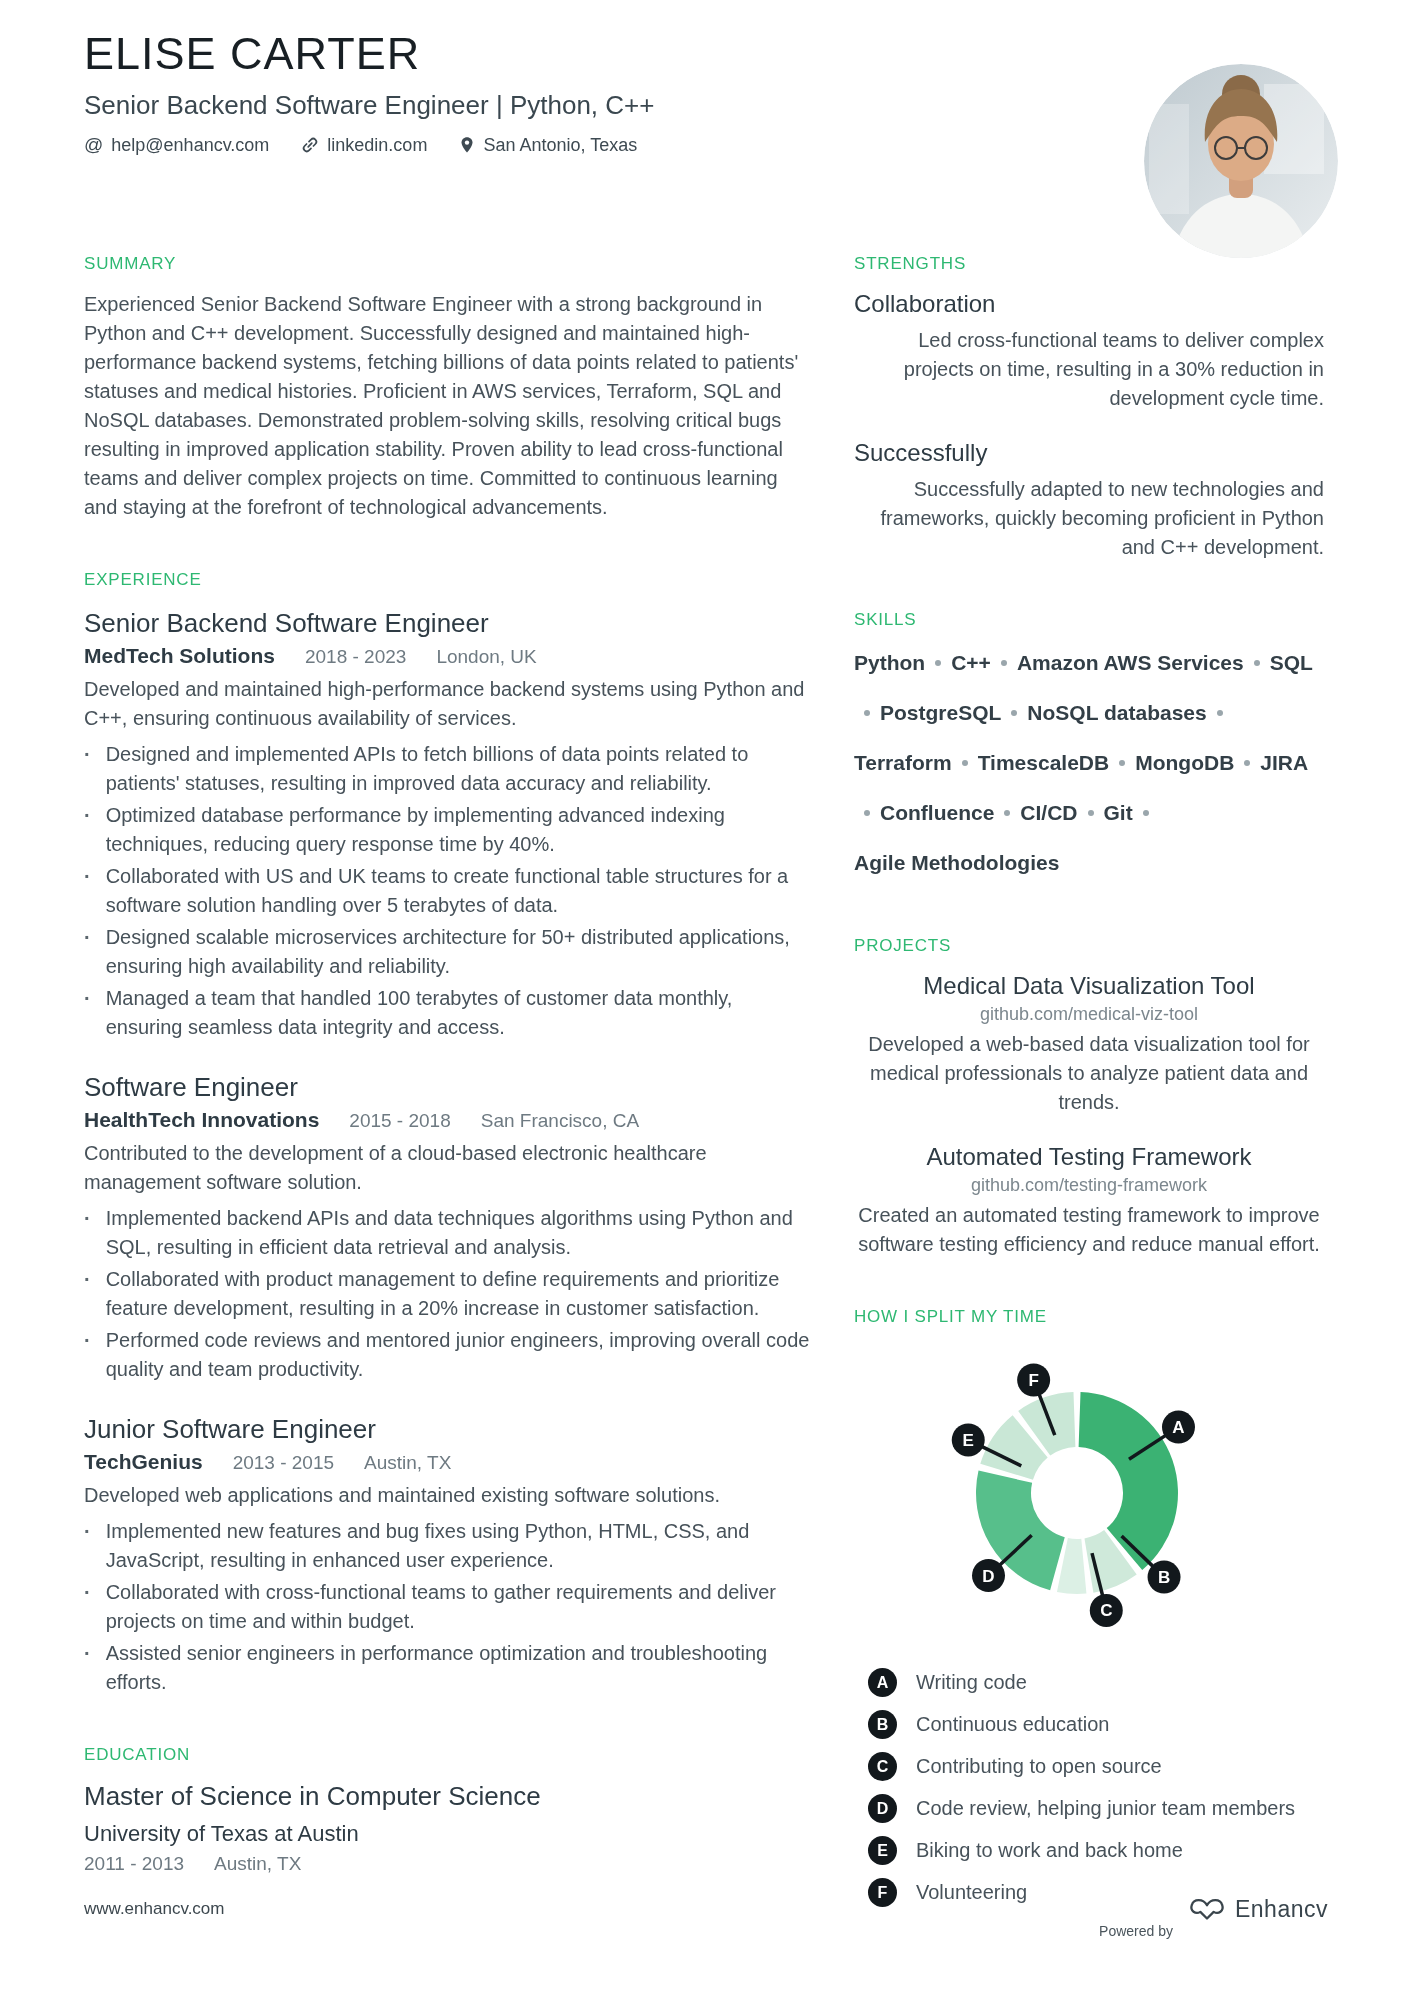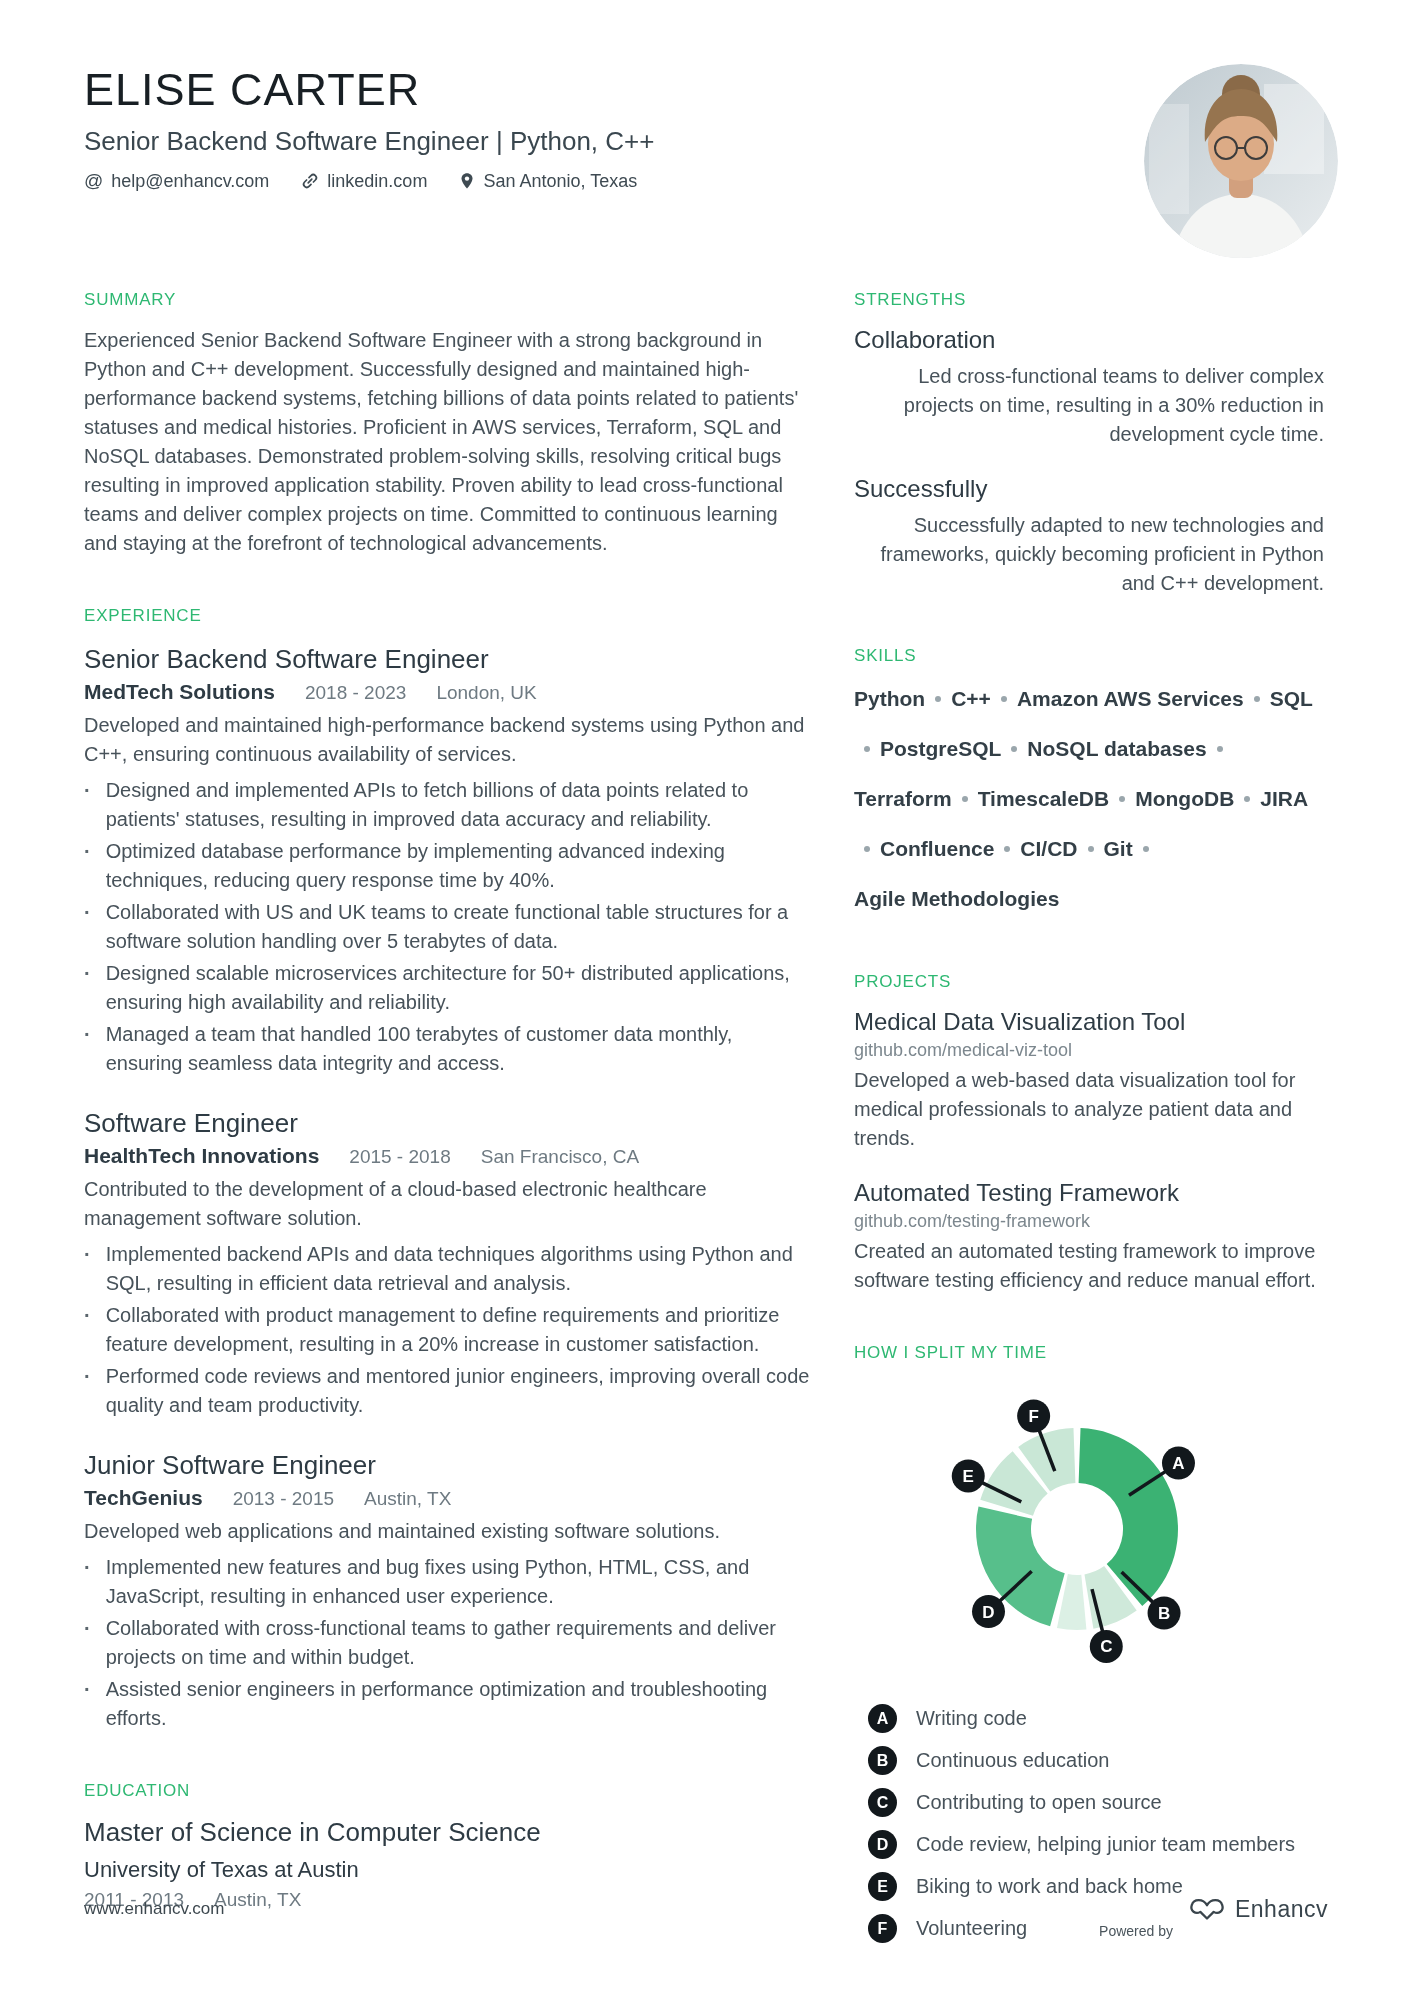--- a/index.html
+++ b/index.html
@@ -2,21 +2,21 @@
 <html><head>
 <meta charset="utf-8">
 <style>
   * { margin:0; padding:0; box-sizing:border-box; }
   html,body { background:#ffffff; }
   body {
     width:1410px; height:1995px; position:relative; overflow:hidden;
     font-family:"Liberation Sans", sans-serif; color:#47525a;
   }
   
-  .header { padding:64px 82px 0 84px; position:relative; }
+  .header { padding:28px 82px 0 84px; position:relative; }
   .name { font-size:45px; font-weight:500; letter-spacing:1px; color:#181f24; }
   .job-headline { font-size:26px; font-weight:400; color:#3a474f; margin-top:10px; }
   .contacts { margin-top:13px; display:flex; gap:32px; align-items:center; font-size:18px; color:#3e4a52; }
   .contact { display:flex; align-items:center; gap:8px; cursor:pointer; }
   .contact .at { font-size:19px; color:#3e4a52; }
   .contact svg { display:block; }
   .photo { position:absolute; top:64px; right:72px; width:194px; height:194px; border-radius:50%; overflow:hidden; }
   
   .content { display:flex; gap:44px; padding:0 82px 0 84px; margin-top:98px; }
   .col-left { width:726px; flex:none; }
@@ -41,21 +41,21 @@
   .school { font-size:22px; font-weight:500; color:#2e3b44; margin-top:9px; }
   .edu-meta { display:flex; gap:30px; margin-top:6px; font-size:19px; color:#6e7a82; }
   
   .strength { margin-top:16px; }
   .strength + .strength { margin-top:26px; }
   .strength-title { font-size:24px; font-weight:500; color:#2e3b44; }
   .strength-text { margin-top:8px; font-size:20px; line-height:29px;text-align:right; }
   .skills-list { margin-top:8px; font-size:21px; font-weight:700; color:#333f47; line-height:50px; }
   .skill { white-space:nowrap; }
   .skill-sep { display:inline-block; width:6px; height:6px; border-radius:50%; background:#9aa6ac; margin:0 10px 3px 10px; vertical-align:middle; }
-  .project { margin-top:16px; }
+  .project { margin-top:16px;text-align:center; }
   .project + .project { margin-top:26px; }
   .project-title { font-size:24px; font-weight:500; color:#2e3b44; }
   .project-link { display:inline-block; font-size:18px; color:#7c878e; text-decoration:none; margin-top:4px; cursor:pointer; }
   .project-text { margin-top:5px; font-size:20px; line-height:29px; }
   
   .donut-wrap { margin-top:6px; }
   .legend { margin-top:8px; margin-left:14px; }
   .legend-row { display:flex; align-items:center; gap:19px; margin-top:13px; }
   .legend-badge { width:29px; height:29px; border-radius:50%; background:#12181c; color:#ffffff;
     font-size:16px; font-weight:700; display:flex; align-items:center; justify-content:center; flex:none; }

